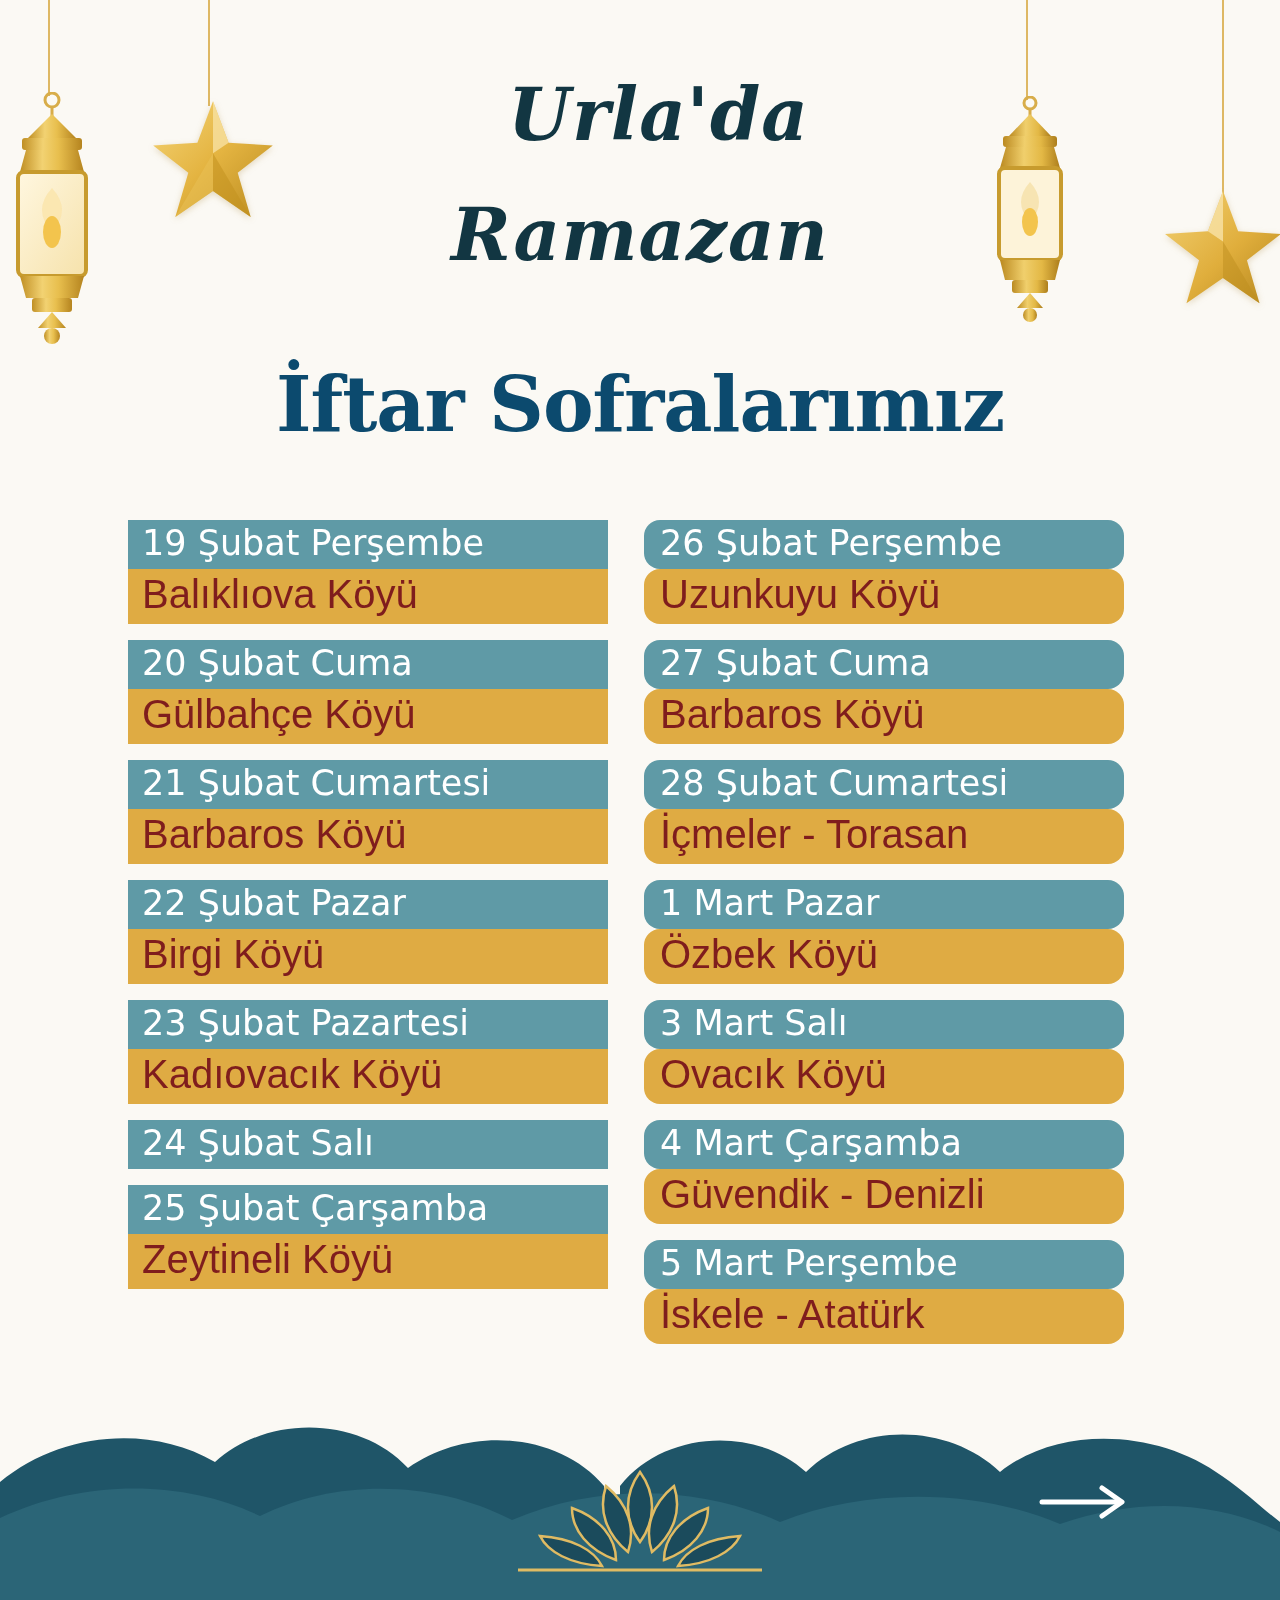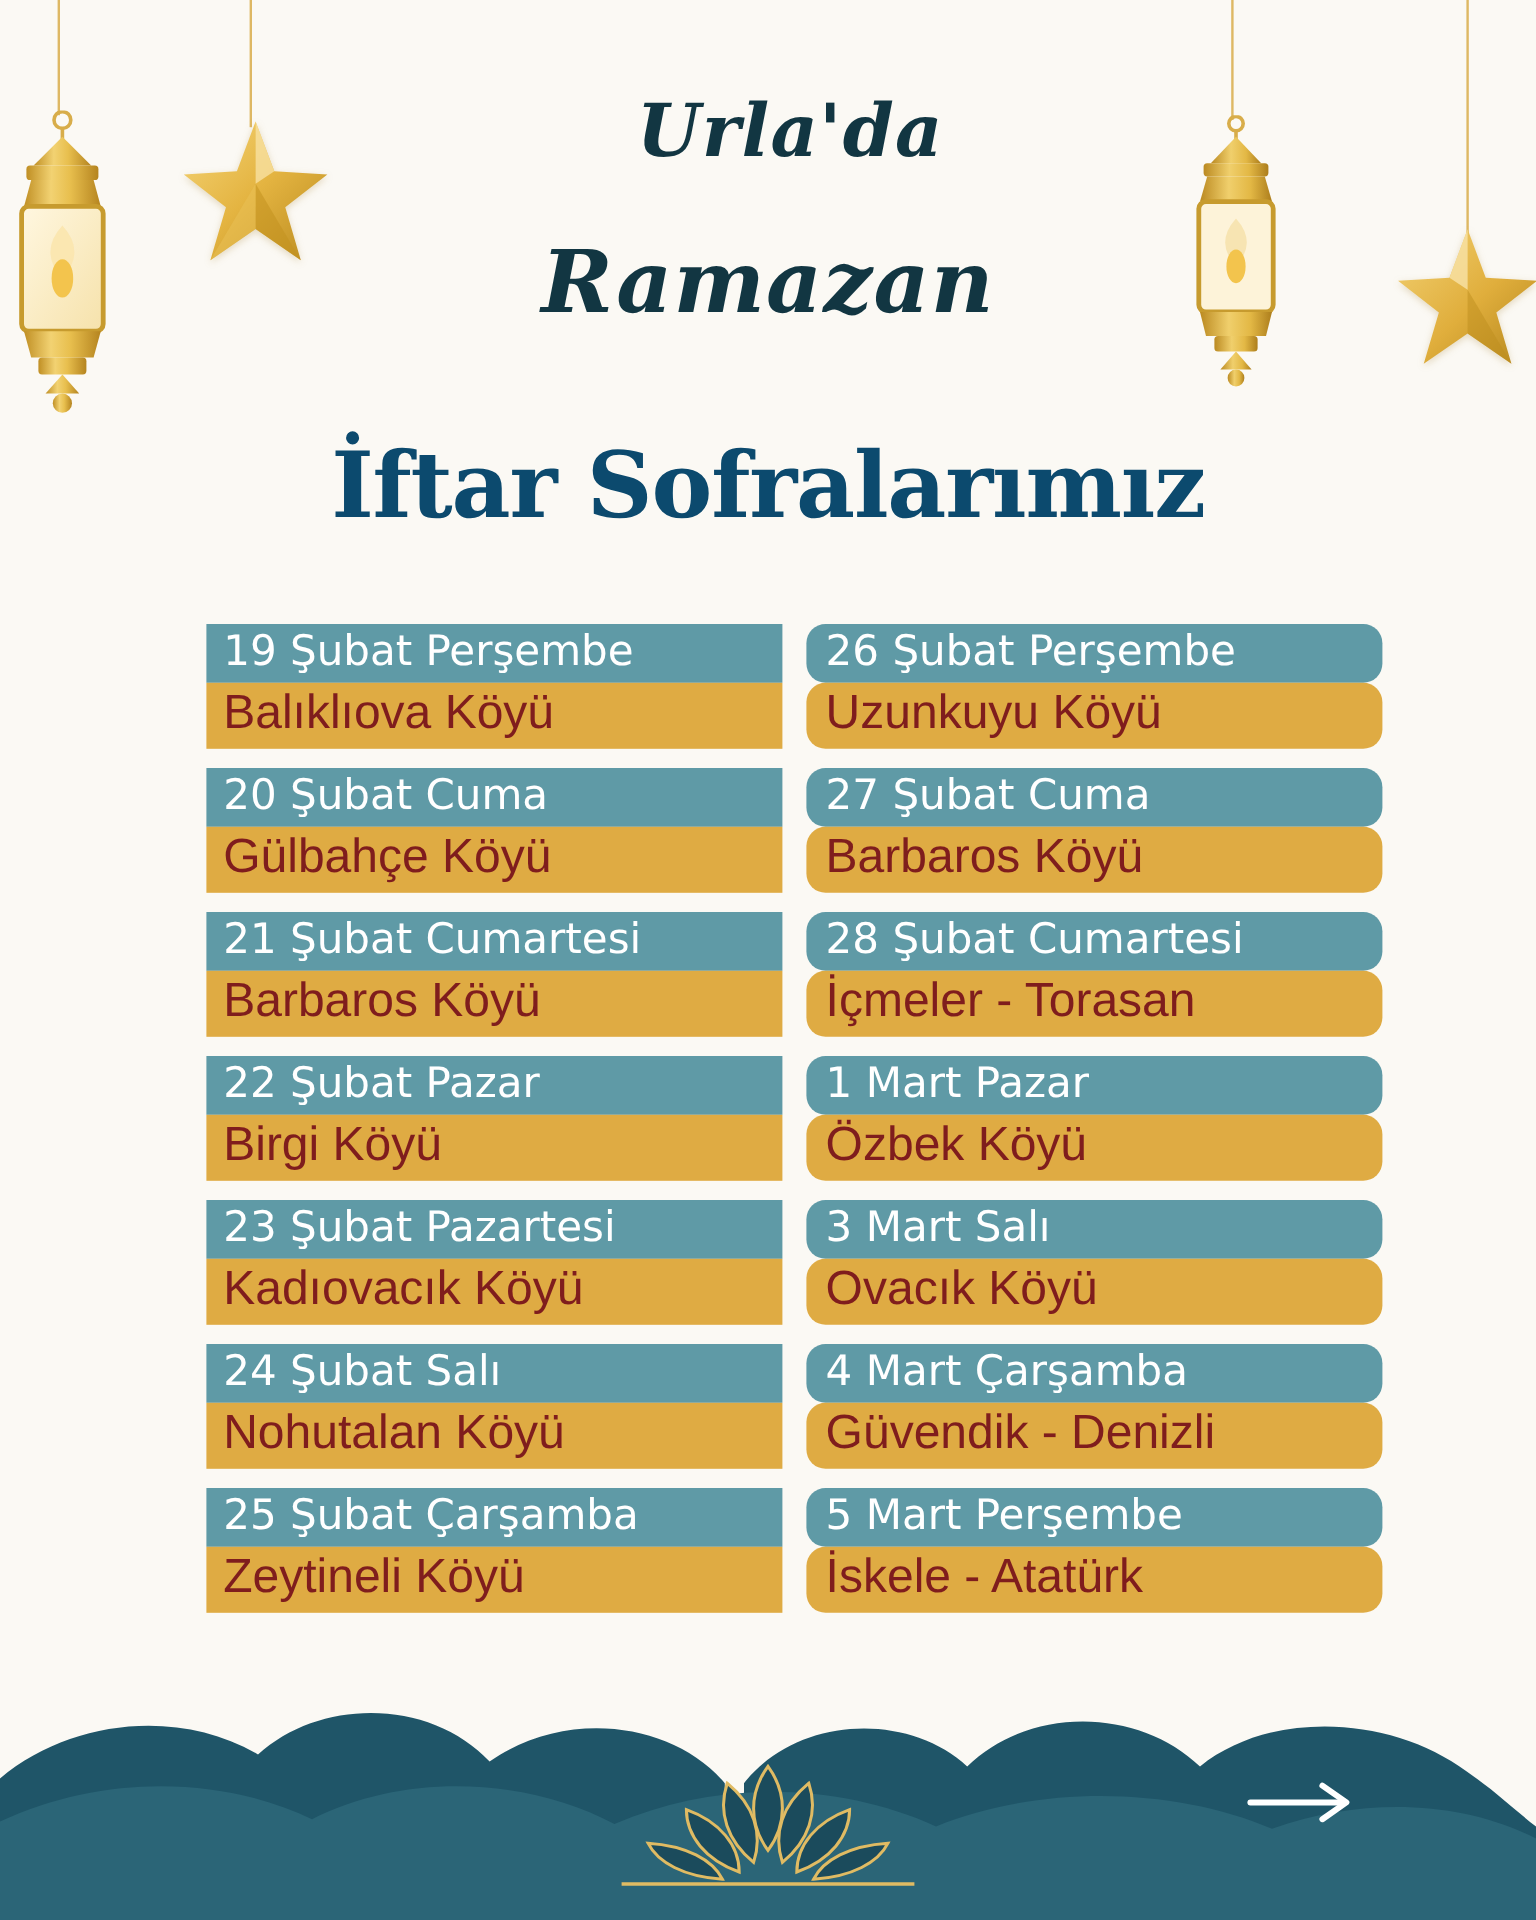--- a/index.html
+++ b/index.html
@@ -39,43 +39,42 @@
     position: absolute;
     left: 0; right: 0;
     text-align: center;
     color: #123642;
     font-family: "DejaVu Serif", serif;
     font-style: italic;
     font-weight: 700;
     line-height: .98;
     letter-spacing: 1px;
   }
-  .title-line1 { top: 80px; font-size: 61px; padding-left: 37px; }
+  .title-line1 { top: 80px; font-size: 72px; padding-left: 37px; }
   .title-line2 { top: 200px; font-size: 72px; font-style: italic; }
 
   .subtitle {
     position: absolute;
     top: 360px; left: 0; right: 0;
     text-align: center;
     color: #0c4a6e;
     font-family: "DejaVu Serif", serif;
     font-weight: 700;
     font-size: 76px;
     letter-spacing: -1px;
   }
 
   
   .columns {
     position: absolute;
     top: 520px;
     left: 128px;
     width: 1010px;
     display: flex;
-    gap: 20px;
-    margin-left: 44px;
+    gap: 36px;
   }
   .col { width: 480px; display: flex; flex-direction: column; gap: 16px; }
   .entry { display: flex; flex-direction: column; }
   .entry .date {
     background: #5f9aa6;
     color: #ffffff;
     font-size: 35px;
     font-family: "DejaVu Sans", sans-serif;
     padding: 4px 14px 6px 14px;
     line-height: 1.12;
@@ -222,21 +221,20 @@
       <div class="entry">
         <div class="date">22 Şubat Pazar</div>
         <div class="place">Birgi Köyü</div>
       </div>
       <div class="entry">
         <div class="date">23 Şubat Pazartesi</div>
         <div class="place">Kadıovacık Köyü</div>
       </div>
       <div class="entry">
         <div class="date">24 Şubat Salı</div>
-        <div class="place">Nohutalan Köyü</div>
       </div>
       <div class="entry">
         <div class="date">25 Şubat Çarşamba</div>
         <div class="place">Zeytineli Köyü</div>
       </div>
     </div>
 
     <div class="col right">
       <div class="entry">
         <div class="date">26 Şubat Perşembe</div>

